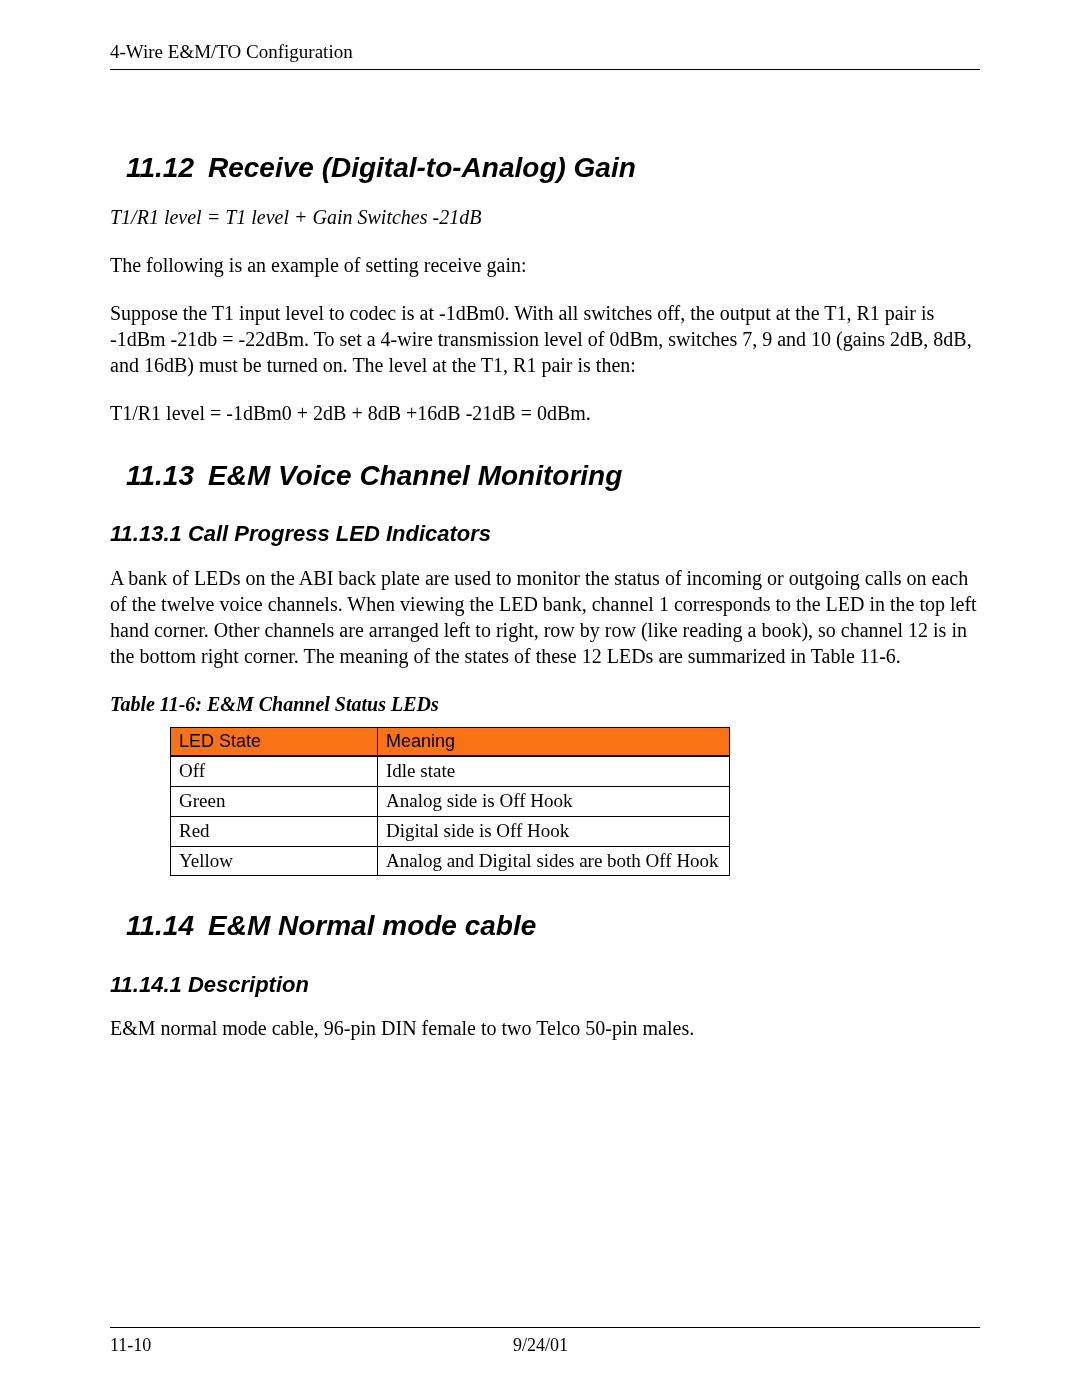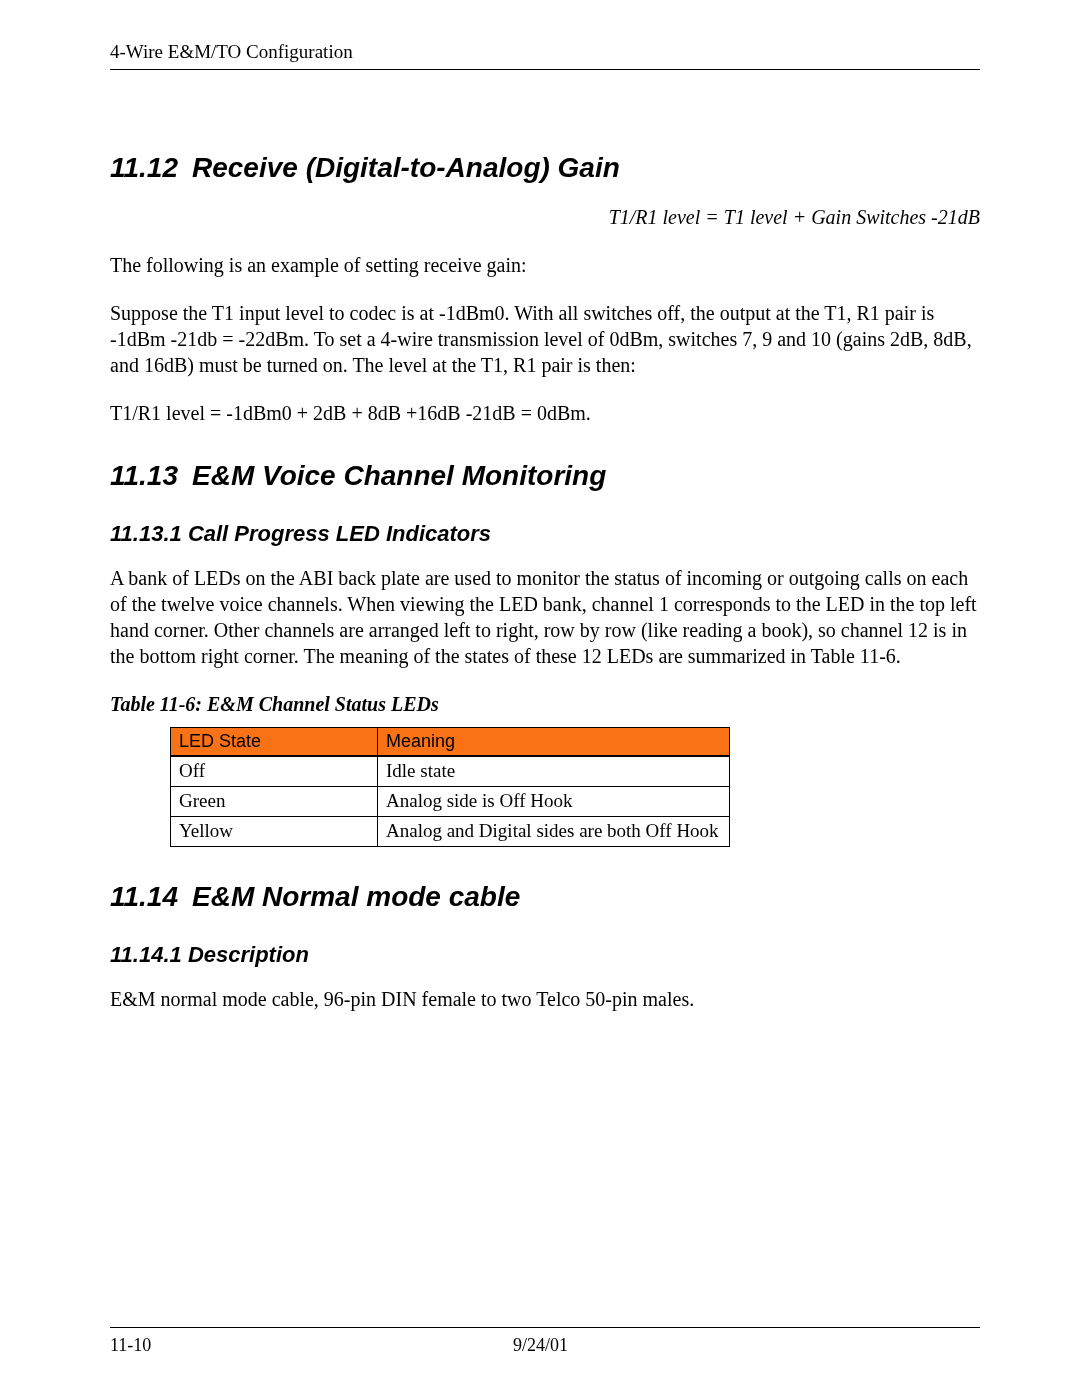--- a/index.html
+++ b/index.html
@@ -33,32 +33,32 @@
     margin: 0;
   }
   .body-para {
     margin: 0 0 22px 0;
   }
   .h1 {
     font-family: Arial, Helvetica, sans-serif;
     font-weight: bold;
     font-style: italic;
     font-size: 28px;
-    margin: 32px 0 18px 0;
+    margin: 32px 0 18px 16px;
   }
   .h1 .secno-gap { display:inline-block; width:14px; }
   .h2 {
     font-family: Arial, Helvetica, sans-serif;
     font-weight: bold;
     font-style: italic;
     font-size: 22px;
     margin: 26px 0 16px 0;
   }
   .formula {
-    text-align: right;
+    text-align: left;
     font-style: italic;
     margin: 0 0 22px 0;
   }
   .table-caption {
     font-weight: bold;
     font-style: italic;
     font-size: 20px;
     margin: 14px 0 10px 0;
   }
   .tbl-wrap {
@@ -145,20 +145,24 @@
       <tbody>
         <tr>
           <td class="col1">Off</td>
           <td>Idle state</td>
         </tr>
         <tr>
           <td class="col1">Green</td>
           <td>Analog side is Off Hook</td>
         </tr>
         <tr>
+          <td class="col1">Red</td>
+          <td>Digital side is Off Hook</td>
+        </tr>
+        <tr>
           <td class="col1">Yellow</td>
           <td>Analog and Digital sides are both Off Hook</td>
         </tr>
       </tbody>
     </table>
   </div>
 
   <div class="h1">
     <span>11.14</span><span class="secno-gap"></span><span>E&amp;M Normal mode cable</span>
   </div>

